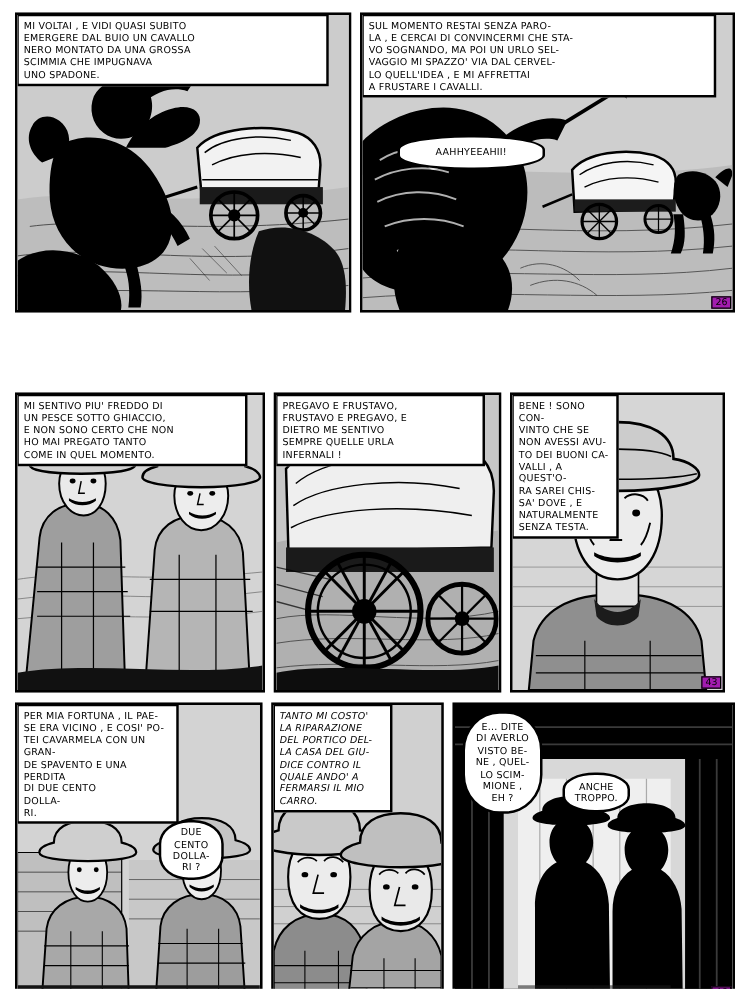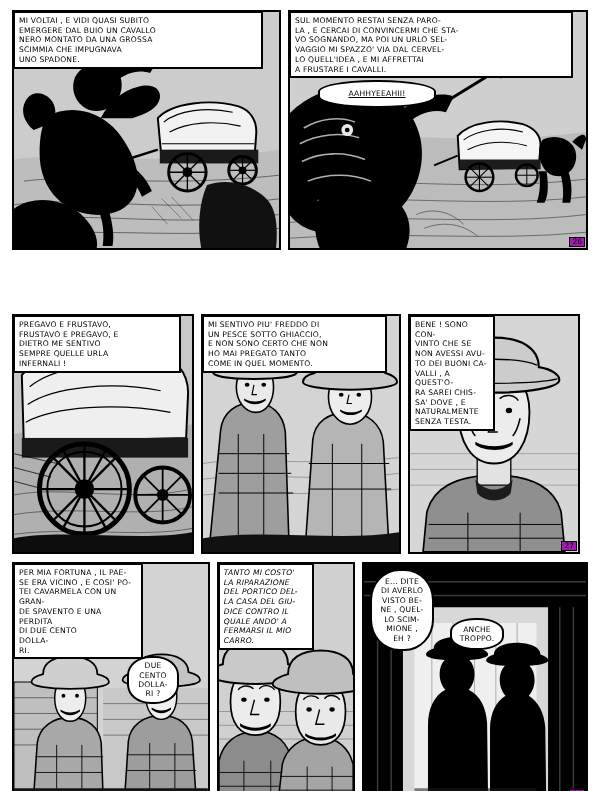--- a/index.html
+++ b/index.html
@@ -243,26 +243,95 @@
             <path d="M136 220 C156 212 176 216 190 228"></path>
           </g>
         </svg>
       </div>
       <div class="caption top-left" style="width:284px;">SUL MOMENTO RESTAI SENZA PARO-
 LA , E CERCAI DI CONVINCERMI CHE STA-
 VO SOGNANDO, MA POI UN URLO SEL-
 VAGGIO MI SPAZZO' VIA DAL CERVEL-
 LO QUELL'IDEA , E MI AFFRETTAI
 A FRUSTARE I CAVALLI.</div>
-      <div class="balloon" style="left:28px;top:68px;width:118px;height:28px;text-decoration:underline;">AAHHYEEAHII!</div>
+      <div class="balloon" style="left:28px;top:96px;width:118px;height:28px;">AAHHYEEAHII!</div>
       <div class="pagenum-box">26</div>
     </div>
   </div>
 
   <div class="tier" style="height:240px;">
+
+    <div class="panel" style="width:200px;height:240px;">
+      <div class="art">
+        <svg viewBox="0 0 200 240" preserveAspectRatio="none">
+          <rect width="200" height="240" fill="#d4d4d4"></rect>
+          <g stroke="#111" stroke-width="0.7" opacity="0.45" fill="none">
+            <path d="M0 150 C50 142 100 154 200 144"></path>
+            <path d="M0 166 C60 158 120 170 200 160"></path>
+            <path d="M0 182 C60 176 130 186 200 176"></path>
+          </g>
+
+          <g>
+            <path d="M18 116 C20 98 34 88 52 88 C70 88 82 100 84 118 L88 240 L6 240 Z" fill="#9e9e9e" stroke="#000" stroke-width="1.6"></path>
+            <g stroke="#000" stroke-width="1" fill="none">
+              <path d="M16 140 H88"></path>
+                <path d="M16 160 H90"></path>
+                <path d="M16 180 H92"></path>
+              <path d="M36 120 V240"></path>
+                <path d="M62 120 V240"></path>
+            </g>
+
+            <path d="M34 72 C34 58 44 50 54 50 C64 50 72 58 72 72 C72 88 64 98 54 98 C44 98 34 88 34 72 Z" fill="#eaeaea" stroke="#000" stroke-width="1.6"></path>
+            <g fill="#000">
+              <ellipse cx="45" cy="70" rx="2.4" ry="2"></ellipse>
+              <ellipse cx="62" cy="70" rx="2.4" ry="2"></ellipse>
+              <path d="M42 84 C48 88 58 88 64 84 L64 86 C58 91 48 91 42 86 Z"></path>
+            </g>
+            <g stroke="#000" stroke-width="1.2" fill="none">
+              <path d="M40 63 C44 60 48 60 50 62"></path>
+              <path d="M58 62 C62 60 66 61 68 64"></path>
+              <path d="M52 70 L50 80 L55 80"></path>
+            </g>
+
+            <path d="M20 48 C20 34 34 26 52 26 C70 26 84 34 84 48 C92 50 96 54 96 57 C96 61 80 64 52 64 C24 64 10 61 10 57 C10 53 14 50 20 48 Z" fill="#d0d0d0" stroke="#000" stroke-width="2"></path>
+            <path d="M22 46 C34 40 70 40 82 46" stroke="#000" stroke-width="1.2" fill="none"></path>
+          </g>
+
+          <g>
+            <path d="M112 126 C114 108 128 98 148 98 C168 98 182 110 184 128 L190 240 L104 240 Z" fill="#b5b5b5" stroke="#000" stroke-width="1.6"></path>
+            <g stroke="#000" stroke-width="1" fill="none">
+              <path d="M108 150 H190"></path>
+                <path d="M108 176 H192"></path>
+                <path d="M132 130 V240"></path>
+                <path d="M162 130 V240"></path>
+            </g>
+            <path d="M128 82 C128 68 138 58 150 58 C162 58 172 68 172 82 C172 98 162 110 150 110 C138 110 128 98 128 82 Z" fill="#ededed" stroke="#000" stroke-width="1.6"></path>
+            <g fill="#000">
+              <ellipse cx="141" cy="80" rx="2.4" ry="2"></ellipse>
+              <ellipse cx="159" cy="80" rx="2.4" ry="2"></ellipse>
+              <path d="M140 95 C146 99 156 99 162 95 L162 97 C155 102 146 102 140 97 Z"></path>
+            </g>
+            <g stroke="#000" stroke-width="1.2" fill="none">
+              <path d="M136 73 C140 70 145 70 148 72"></path>
+              <path d="M155 72 C159 69 164 70 166 73"></path>
+              <path d="M149 80 L147 89 L152 89"></path>
+            </g>
+            <path d="M114 58 C114 44 128 36 150 36 C172 36 186 44 186 58 C194 60 198 64 198 67 C198 71 180 75 150 75 C120 75 102 71 102 67 C102 63 106 60 114 58 Z" fill="#c9c9c9" stroke="#000" stroke-width="2"></path>
+            <path d="M118 56 C132 50 168 50 182 56" stroke="#000" stroke-width="1.2" fill="none"></path>
+          </g>
+
+          <path d="M0 226 C60 216 140 230 200 220 L200 240 L0 240 Z" fill="#111"></path>
+        </svg>
+      </div>
+      <div class="caption top-left" style="width:185px;">MI SENTIVO PIU' FREDDO DI
+UN PESCE SOTTO GHIACCIO,
+E NON SONO CERTO CHE NON
+HO MAI PREGATO TANTO
+COME IN QUEL MOMENTO.</div>
+    </div>
 
     <div class="panel" style="width:182px;height:240px;">
       <div class="art">
         <svg viewBox="0 0 182 240" preserveAspectRatio="none">
           <rect width="182" height="240" fill="#c7c7c7"></rect>
           <path d="M0 120 C50 108 120 126 182 110 L182 240 L0 240 Z" fill="#b0b0b0"></path>
           <g stroke="#000" stroke-width="0.8" opacity="0.55" fill="none">
             <path d="M0 182 C50 172 120 190 182 176"></path>
             <path d="M0 202 C60 192 130 206 182 194"></path>
             <path d="M0 222 C60 214 130 226 182 216"></path>
@@ -306,89 +375,20 @@
           <path d="M0 226 C50 216 130 230 182 220 L182 240 L0 240 Z" fill="#0d0d0d"></path>
         </svg>
       </div>
       <div class="caption top-left" style="width:168px;">PREGAVO E FRUSTAVO,
 FRUSTAVO E PREGAVO, E
 DIETRO ME SENTIVO
 SEMPRE QUELLE URLA
 INFERNALI !</div>
     </div>
 
-    <div class="panel" style="width:200px;height:240px;">
-      <div class="art">
-        <svg viewBox="0 0 200 240" preserveAspectRatio="none">
-          <rect width="200" height="240" fill="#d4d4d4"></rect>
-          <g stroke="#111" stroke-width="0.7" opacity="0.45" fill="none">
-            <path d="M0 150 C50 142 100 154 200 144"></path>
-            <path d="M0 166 C60 158 120 170 200 160"></path>
-            <path d="M0 182 C60 176 130 186 200 176"></path>
-          </g>
-
-          <g>
-            <path d="M18 116 C20 98 34 88 52 88 C70 88 82 100 84 118 L88 240 L6 240 Z" fill="#9e9e9e" stroke="#000" stroke-width="1.6"></path>
-            <g stroke="#000" stroke-width="1" fill="none">
-              <path d="M16 140 H88"></path>
-                <path d="M16 160 H90"></path>
-                <path d="M16 180 H92"></path>
-              <path d="M36 120 V240"></path>
-                <path d="M62 120 V240"></path>
-            </g>
-
-            <path d="M34 72 C34 58 44 50 54 50 C64 50 72 58 72 72 C72 88 64 98 54 98 C44 98 34 88 34 72 Z" fill="#eaeaea" stroke="#000" stroke-width="1.6"></path>
-            <g fill="#000">
-              <ellipse cx="45" cy="70" rx="2.4" ry="2"></ellipse>
-              <ellipse cx="62" cy="70" rx="2.4" ry="2"></ellipse>
-              <path d="M42 84 C48 88 58 88 64 84 L64 86 C58 91 48 91 42 86 Z"></path>
-            </g>
-            <g stroke="#000" stroke-width="1.2" fill="none">
-              <path d="M40 63 C44 60 48 60 50 62"></path>
-              <path d="M58 62 C62 60 66 61 68 64"></path>
-              <path d="M52 70 L50 80 L55 80"></path>
-            </g>
-
-            <path d="M20 48 C20 34 34 26 52 26 C70 26 84 34 84 48 C92 50 96 54 96 57 C96 61 80 64 52 64 C24 64 10 61 10 57 C10 53 14 50 20 48 Z" fill="#d0d0d0" stroke="#000" stroke-width="2"></path>
-            <path d="M22 46 C34 40 70 40 82 46" stroke="#000" stroke-width="1.2" fill="none"></path>
-          </g>
-
-          <g>
-            <path d="M112 126 C114 108 128 98 148 98 C168 98 182 110 184 128 L190 240 L104 240 Z" fill="#b5b5b5" stroke="#000" stroke-width="1.6"></path>
-            <g stroke="#000" stroke-width="1" fill="none">
-              <path d="M108 150 H190"></path>
-                <path d="M108 176 H192"></path>
-                <path d="M132 130 V240"></path>
-                <path d="M162 130 V240"></path>
-            </g>
-            <path d="M128 82 C128 68 138 58 150 58 C162 58 172 68 172 82 C172 98 162 110 150 110 C138 110 128 98 128 82 Z" fill="#ededed" stroke="#000" stroke-width="1.6"></path>
-            <g fill="#000">
-              <ellipse cx="141" cy="80" rx="2.4" ry="2"></ellipse>
-              <ellipse cx="159" cy="80" rx="2.4" ry="2"></ellipse>
-              <path d="M140 95 C146 99 156 99 162 95 L162 97 C155 102 146 102 140 97 Z"></path>
-            </g>
-            <g stroke="#000" stroke-width="1.2" fill="none">
-              <path d="M136 73 C140 70 145 70 148 72"></path>
-              <path d="M155 72 C159 69 164 70 166 73"></path>
-              <path d="M149 80 L147 89 L152 89"></path>
-            </g>
-            <path d="M114 58 C114 44 128 36 150 36 C172 36 186 44 186 58 C194 60 198 64 198 67 C198 71 180 75 150 75 C120 75 102 71 102 67 C102 63 106 60 114 58 Z" fill="#c9c9c9" stroke="#000" stroke-width="2"></path>
-            <path d="M118 56 C132 50 168 50 182 56" stroke="#000" stroke-width="1.2" fill="none"></path>
-          </g>
-
-          <path d="M0 226 C60 216 140 230 200 220 L200 240 L0 240 Z" fill="#111"></path>
-        </svg>
-      </div>
-      <div class="caption top-left" style="width:185px;">MI SENTIVO PIU' FREDDO DI
-UN PESCE SOTTO GHIACCIO,
-E NON SONO CERTO CHE NON
-HO MAI PREGATO TANTO
-COME IN QUEL MOMENTO.</div>
-    </div>
-
     <div class="panel" style="width:172px;height:240px;">
       <div class="art">
         <svg viewBox="0 0 180 240" preserveAspectRatio="none">
           <rect width="180" height="240" fill="#d6d6d6"></rect>
           <g stroke="#000" stroke-width="0.7" opacity="0.35" fill="none">
             <path d="M0 140 H180"></path>
               <path d="M0 156 H180"></path>
               <path d="M0 172 H180"></path>
           </g>
 
@@ -427,21 +427,21 @@
       </div>
       <div class="caption top-left" style="width:86px;">BENE ! SONO CON-
 VINTO CHE SE
 NON AVESSI AVU-
 TO DEI BUONI CA-
 VALLI , A QUEST'O-
 RA SAREI  CHIS-
 SA' DOVE , E
 NATURALMENTE
 SENZA TESTA.</div>
-      <div class="pagenum-box">27</div>
+      <div class="pagenum-box">43</div>
     </div>
   </div>
 
   <div class="tier" style="height:240px;">
 
     <div class="panel" style="width:200px;height:240px;padding-left:36px;">
       <div class="art">
         <svg viewBox="0 0 200 240" preserveAspectRatio="none">
           <rect width="200" height="240" fill="#d3d3d3"></rect>
 

